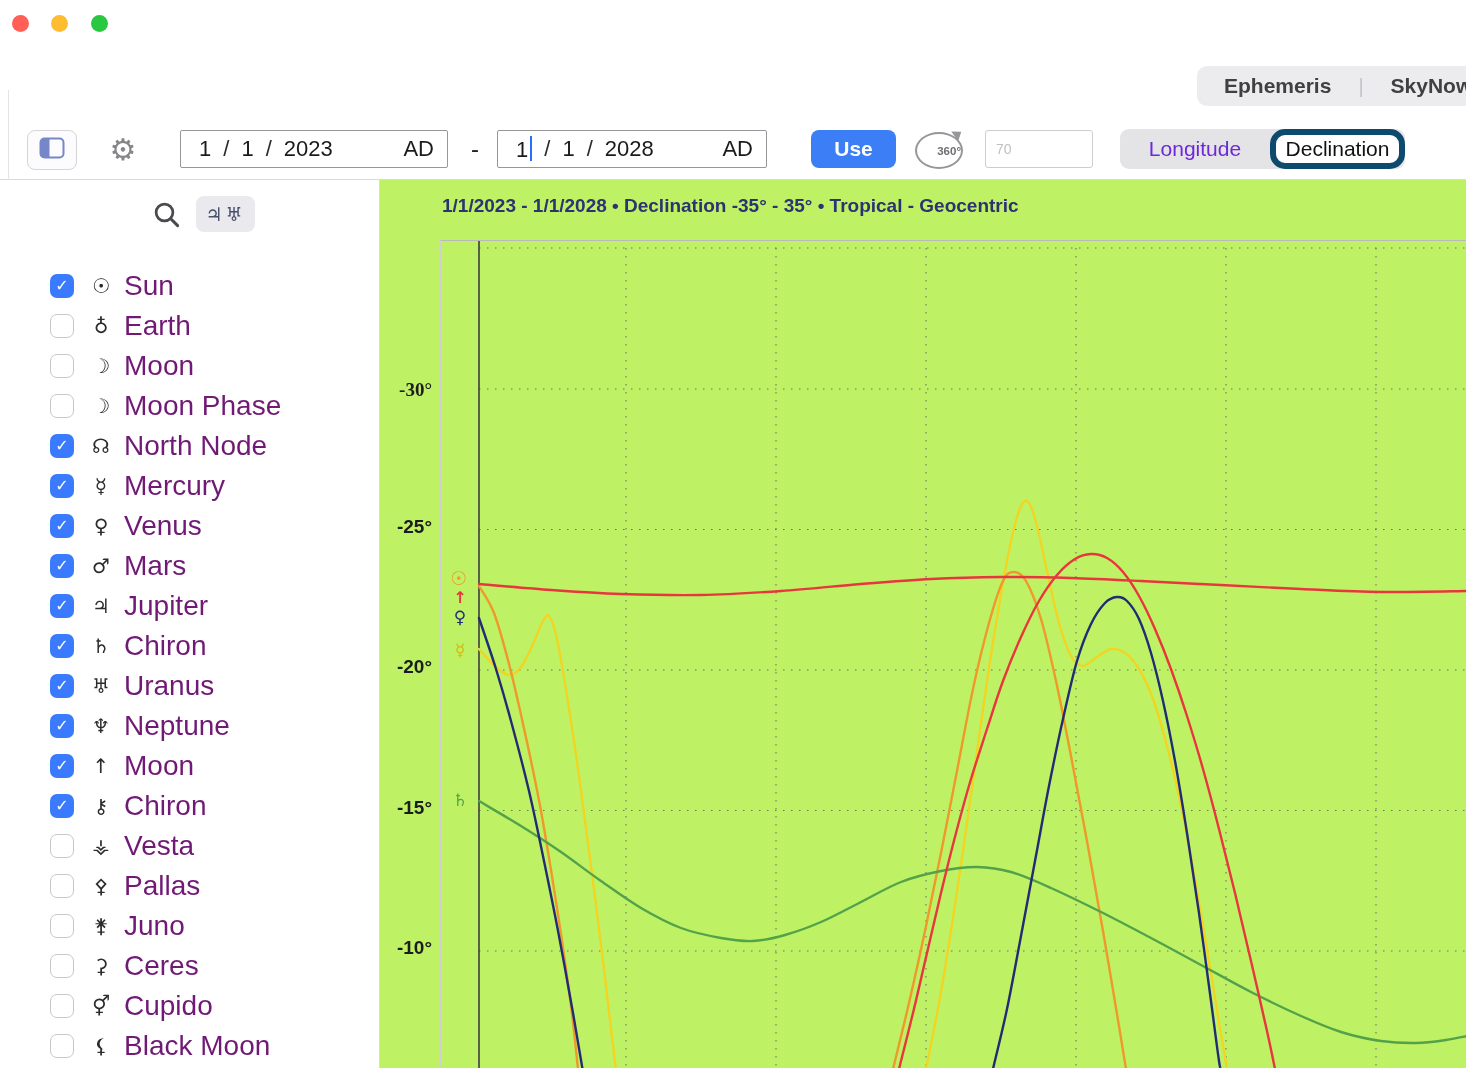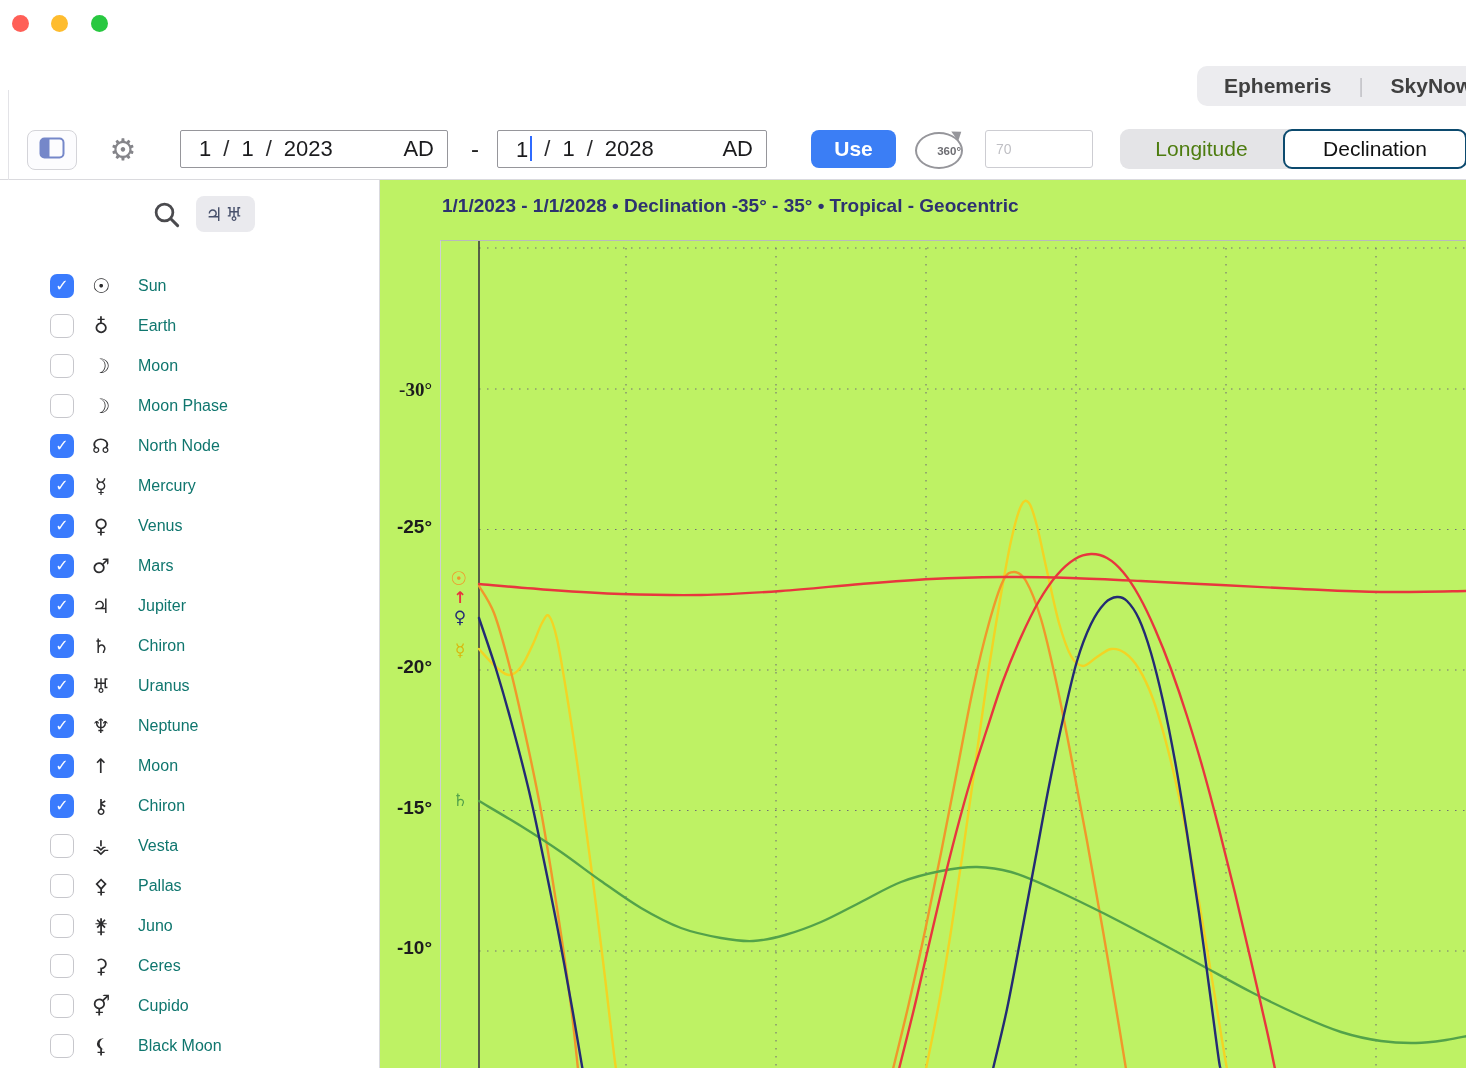--- a/index.html
+++ b/index.html
@@ -57,41 +57,41 @@
   #harmonic-input{
     position:absolute;left:985px;top:130px;width:108px;height:38px;box-sizing:border-box;
     border:1.5px solid #cdcdd2;border-radius:3px;background:#fff;
     display:flex;align-items:center;padding-left:10px;font-size:14px;color:#bfbfc4;
   }
   #segmented{
     position:absolute;left:1120px;top:129px;height:40px;display:flex;
     background:#e4e4e7;border-radius:9px;
   }
   #segmented .segment{font-size:21px;display:flex;align-items:center;justify-content:center;box-sizing:border-box;height:40px;}
-  #segmented .segment.unsel{width:163px;color:#4d7c0f;text-align:center;}
-  #segmented .segment.sel{width:184px;background:#fff;border:2px solid #0c4a6e;border-radius:9px;color:#111;}
+  #segmented .segment.unsel{width:150px;color:#6d28d9;text-align:center;}
+  #segmented .segment.sel{width:135px;background:#fff;border:6px solid #0c4a6e;border-radius:15px;color:#111;}
   
   #headerline{position:absolute;left:0;top:179px;width:1466px;height:1px;background:#dadade;}
   #leftline{position:absolute;left:8px;top:90px;width:1px;height:90px;background:#e3e3e7;}
   
   #sidebar{position:absolute;left:0;top:180px;width:380px;height:888px;background:#fff;
     border-right:1px solid #d9d9de;box-sizing:border-box;overflow:hidden;}
   #search-icon{position:absolute;left:152px;top:20px;}
   #pair-btn{position:absolute;left:196px;top:16px;width:59px;height:36px;background:#eaeaee;border-radius:8px;
     display:flex;align-items:center;justify-content:center;
     font-family:"DejaVu Sans",sans-serif;font-size:19px;color:#47506b;letter-spacing:3px;}
   #planet-list{position:absolute;left:0;top:86px;width:380px;}
   .prow{height:40px;display:flex;align-items:center;padding-left:50px;}
   .cb{width:24px;height:24px;border-radius:7px;box-sizing:border-box;flex:0 0 auto;
     background:#fff;border:1.5px solid #c7c7cc;display:flex;align-items:center;justify-content:center;}
   .cb.on{background:#3a7bfd;border:none;}
   .tick{color:#fff;font-family:"DejaVu Sans",sans-serif;font-size:16px;font-weight:bold;line-height:1;}
   .pglyph{width:26px;margin-left:14px;text-align:center;flex:0 0 auto;
     font-family:"DejaVu Sans",sans-serif;font-size:20px;color:#2c2c2e;}
-  .plabel{margin-left:24px;font-size:16px;color:#0f766e;}
+  .plabel{margin-left:10px;font-size:28px;color:#701a75;}
   
   #chartpane{position:absolute;left:380px;top:180px;width:1086px;height:888px;background:#bef264;}
   #chart-title{position:absolute;left:62px;top:15px;font-size:19px;font-weight:bold;color:#2d3270;white-space:nowrap;}
   .ylab{position:absolute;width:48px;left:4px;text-align:right;font-size:19px;font-weight:bold;color:#1c1c1e;}
   #plot{position:absolute;left:60px;top:60px;border-top:1px solid #b9b9bd;border-left:1px solid #cfcfd3;}
   .grid{stroke:#707074;stroke-width:1.1;stroke-dasharray:1.5 6.5;}
   .axis{stroke:#3c3c40;stroke-width:1.6;}
 </style>
 </head>
 <body>

